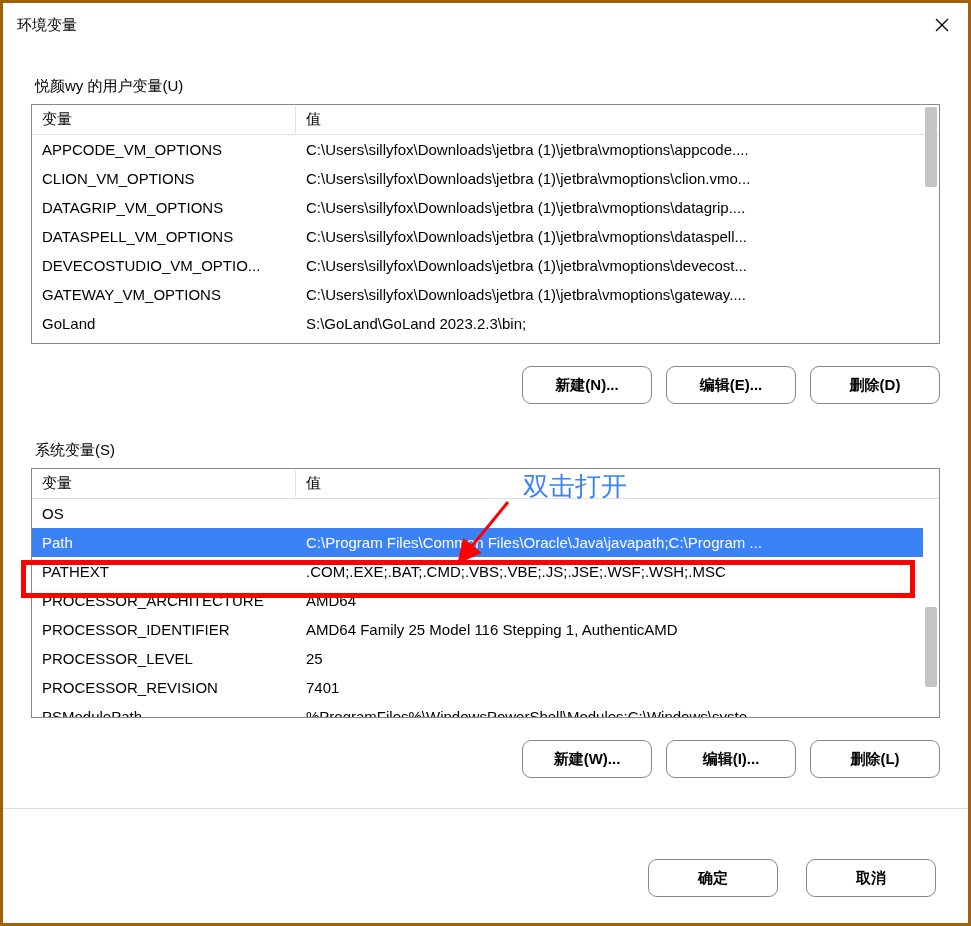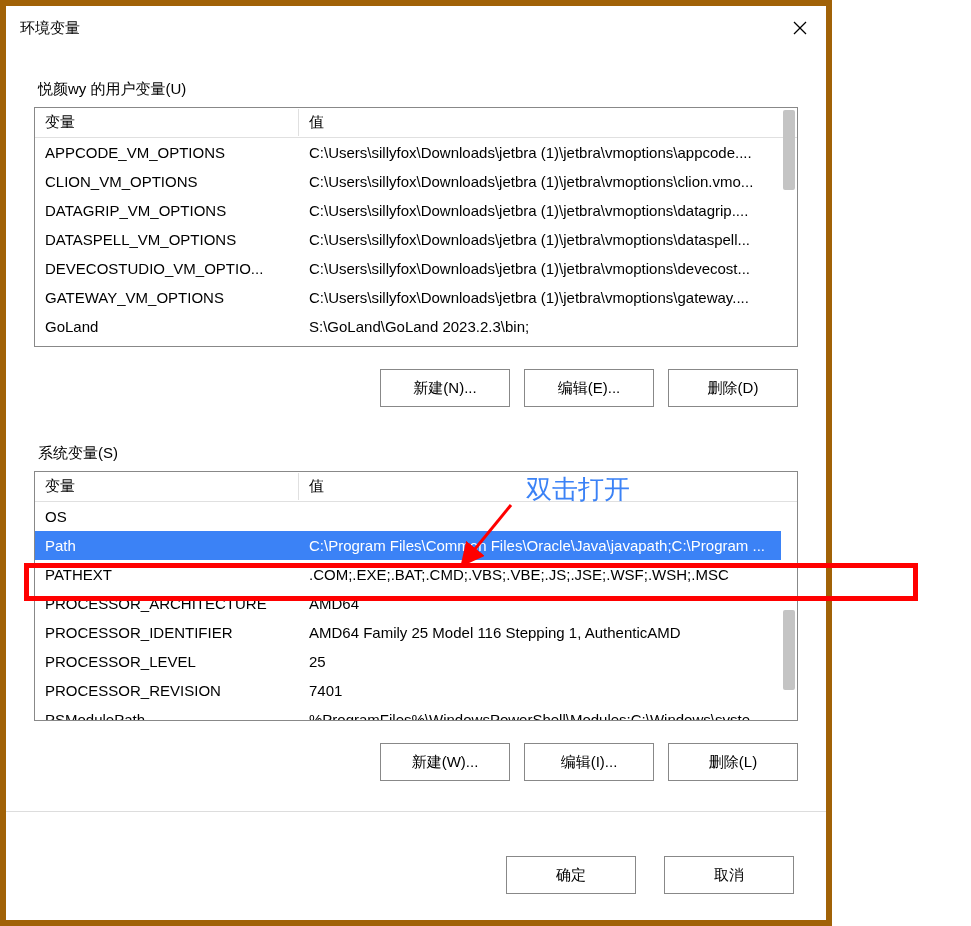--- a/index.html
+++ b/index.html
@@ -1,17 +1,17 @@
 <!DOCTYPE html>
 <html><head>
 <meta charset="utf-8">
 <style>
   * { box-sizing: border-box; }
   html, body { margin:0; padding:0; font-family: "Microsoft YaHei", "Segoe UI", sans-serif; font-size:15px; color:#000; background:#fff; }
-  .window { width:832px; height:926px; border:6px solid #a16207; background:#fff; position:relative; }
+  .window { width:971px; height:926px; border:3px solid #a16207; background:#fff; position:relative; }
   .titlebar { height:44px; display:flex; align-items:center; padding:0 0 0 14px; position:relative; }
   .titlebar .title { font-size:15px; }
   .titlebar .close { position:absolute; right:14px; top:10px; width:24px; height:24px; display:flex; align-items:center; justify-content:center; cursor:pointer; }
   .titlebar .close svg { width:16px; height:16px; }
   .content { padding: 10px 28px 16px 28px; }
   .section-label { font-size:15px; margin:20px 0 8px 4px; }
   .listbox { border:1px solid #888; height:240px; position:relative; background:#fff; }
   .list-header { display:flex; background:#fff; border-bottom:1px solid #e0e0e0; height:30px; align-items:center; }
   .list-header .col { padding:4px 10px; font-size:15px; color:#000000; }
   .list-header .col.var { width:264px; border-right:1px solid #e0e0e0; }
@@ -19,21 +19,21 @@
   .list-rows { position:absolute; top:30px; left:0; right:16px; bottom:0; overflow:hidden; }
   .row { display:flex; height:29px; align-items:center; white-space:nowrap; }
   .row .col { padding:0 10px; font-size:15px; color:#000; overflow:hidden; text-overflow:ellipsis; }
   .row .col.var { width:264px; flex-shrink:0; }
   .row .col.val { flex:1; min-width:0; }
   .row.selected { background:#3b82f6; }
   .row.selected .col { color:#fff; }
   .scrollbar { position:absolute; right:2px; top:2px; width:12px; height:80px; background:#c4c4c4; border-radius:2px; }
   .scrollbar.low { top:auto; bottom:30px; }
   .btnrow { display:flex; justify-content:flex-end; gap:14px; margin-top:22px; }
-  .btn { min-width:130px; height:38px; border:1px solid #888; border-radius:0; background:#fff; font-size:15px; font-family:inherit; cursor:pointer; padding:0 20px; }
+  .btn { min-width:130px; height:38px; border:1px solid #888; border-radius:9px; background:#fff; font-size:15px; font-family:inherit; cursor:pointer; padding:0 20px;font-weight:bold; }
   .footer { position:absolute; bottom:26px; right:32px; display:flex; gap:28px; }
   .divider { border:none; border-top:1px solid #ddd; margin:30px -28px 0 -28px; }
 
   
   .anno-box { position:absolute; border:5px solid #ff0000; pointer-events:none; }
   .anno-text { position:absolute; color:#3b82f6; font-size:26px; font-weight:400; pointer-events:none; }
   .anno-arrow { position:absolute; pointer-events:none; }
 </style>
 </head>
 <body>

